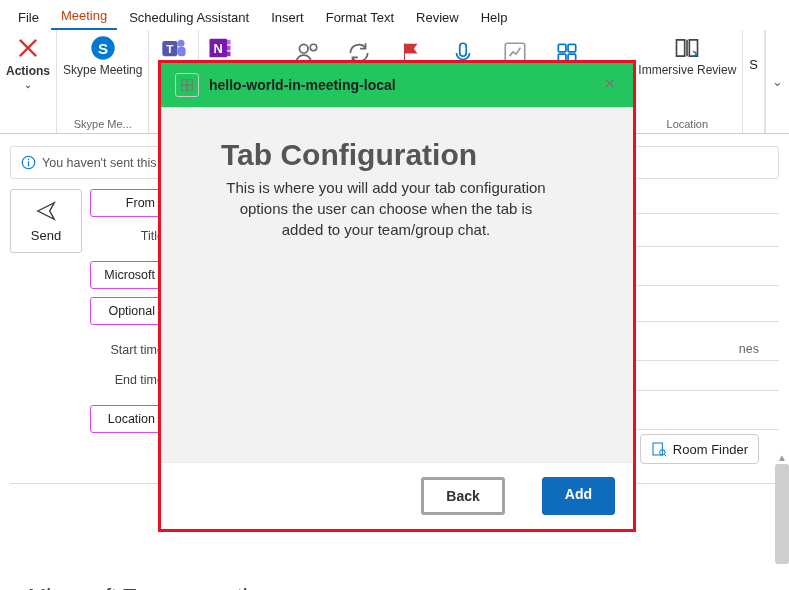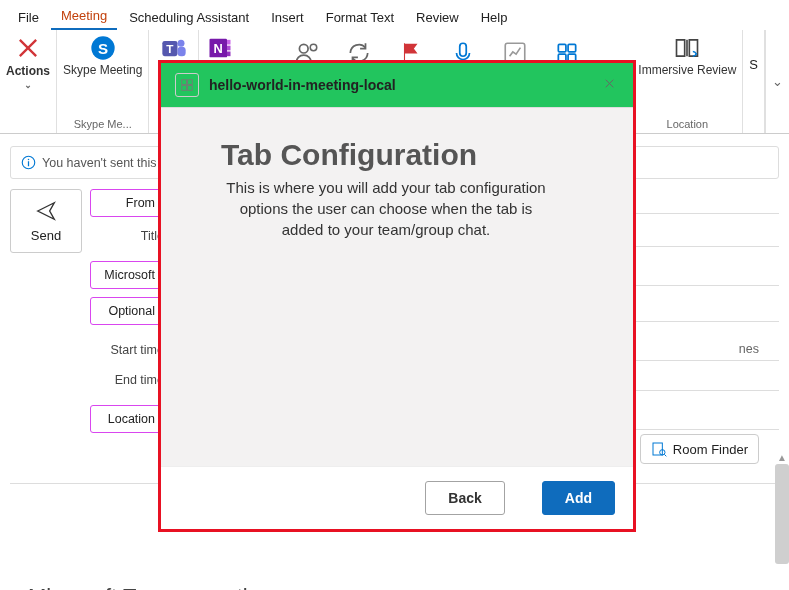--- a/index.html
+++ b/index.html
@@ -46,21 +46,21 @@
     .modal-overlay { position: absolute; top: 60px; left: 158px; width: 478px; height: 472px; background: #f3f2f2; border: 3px solid #e81123; z-index: 50; display: flex; flex-direction: column; }
     .modal-header { display: flex; align-items: center; padding: 10px 14px; background: #22c55e; border-bottom: 1px solid #ddd; gap: 10px; }
     .modal-app-icon { width: 24px; height: 24px; border: 1px solid #ccc; border-radius: 3px; display: flex; align-items: center; justify-content: center; }
     .modal-title { font-weight: 600; font-size: 14px; flex: 1; }
     .modal-close { cursor: pointer; color: #666; width: 20px; text-align: center; }
     .modal-body { flex: 1; padding: 30px 48px 10px 60px; }
     .modal-h1 { font-size: 30px; font-weight: 700; color: #555; margin-bottom: 5px; }
     .modal-text { font-size: 15px; color: #333; line-height: 1.4; max-width: 330px; text-align: center; }
     .modal-footer { display: flex; justify-content: flex-end; gap: 12px; padding: 14px 18px; background: #fff; border-top: 1px solid #eee; }
     .btn { border-radius: 3px; padding: 8px 22px; font-size: 14px; cursor: pointer; font-weight: 600; }
-    .btn-secondary { background: #fff; border: 1px solid #a3a3a3; color: #333; }
+    .btn-secondary { background: #fff; border: 3px solid #a3a3a3; color: #333; }
     .btn-primary { background: #0f6cbd; border: 1px solid #0f6cbd; color: #ffffff; margin-left: 25px; }
   </style>
 </head>
 <body>
 
 <div class="menubar">
   <div class="menu-item">File</div>
   <div class="menu-item active">Meeting</div>
   <div class="menu-item">Scheduling Assistant</div>
   <div class="menu-item">Insert</div>

